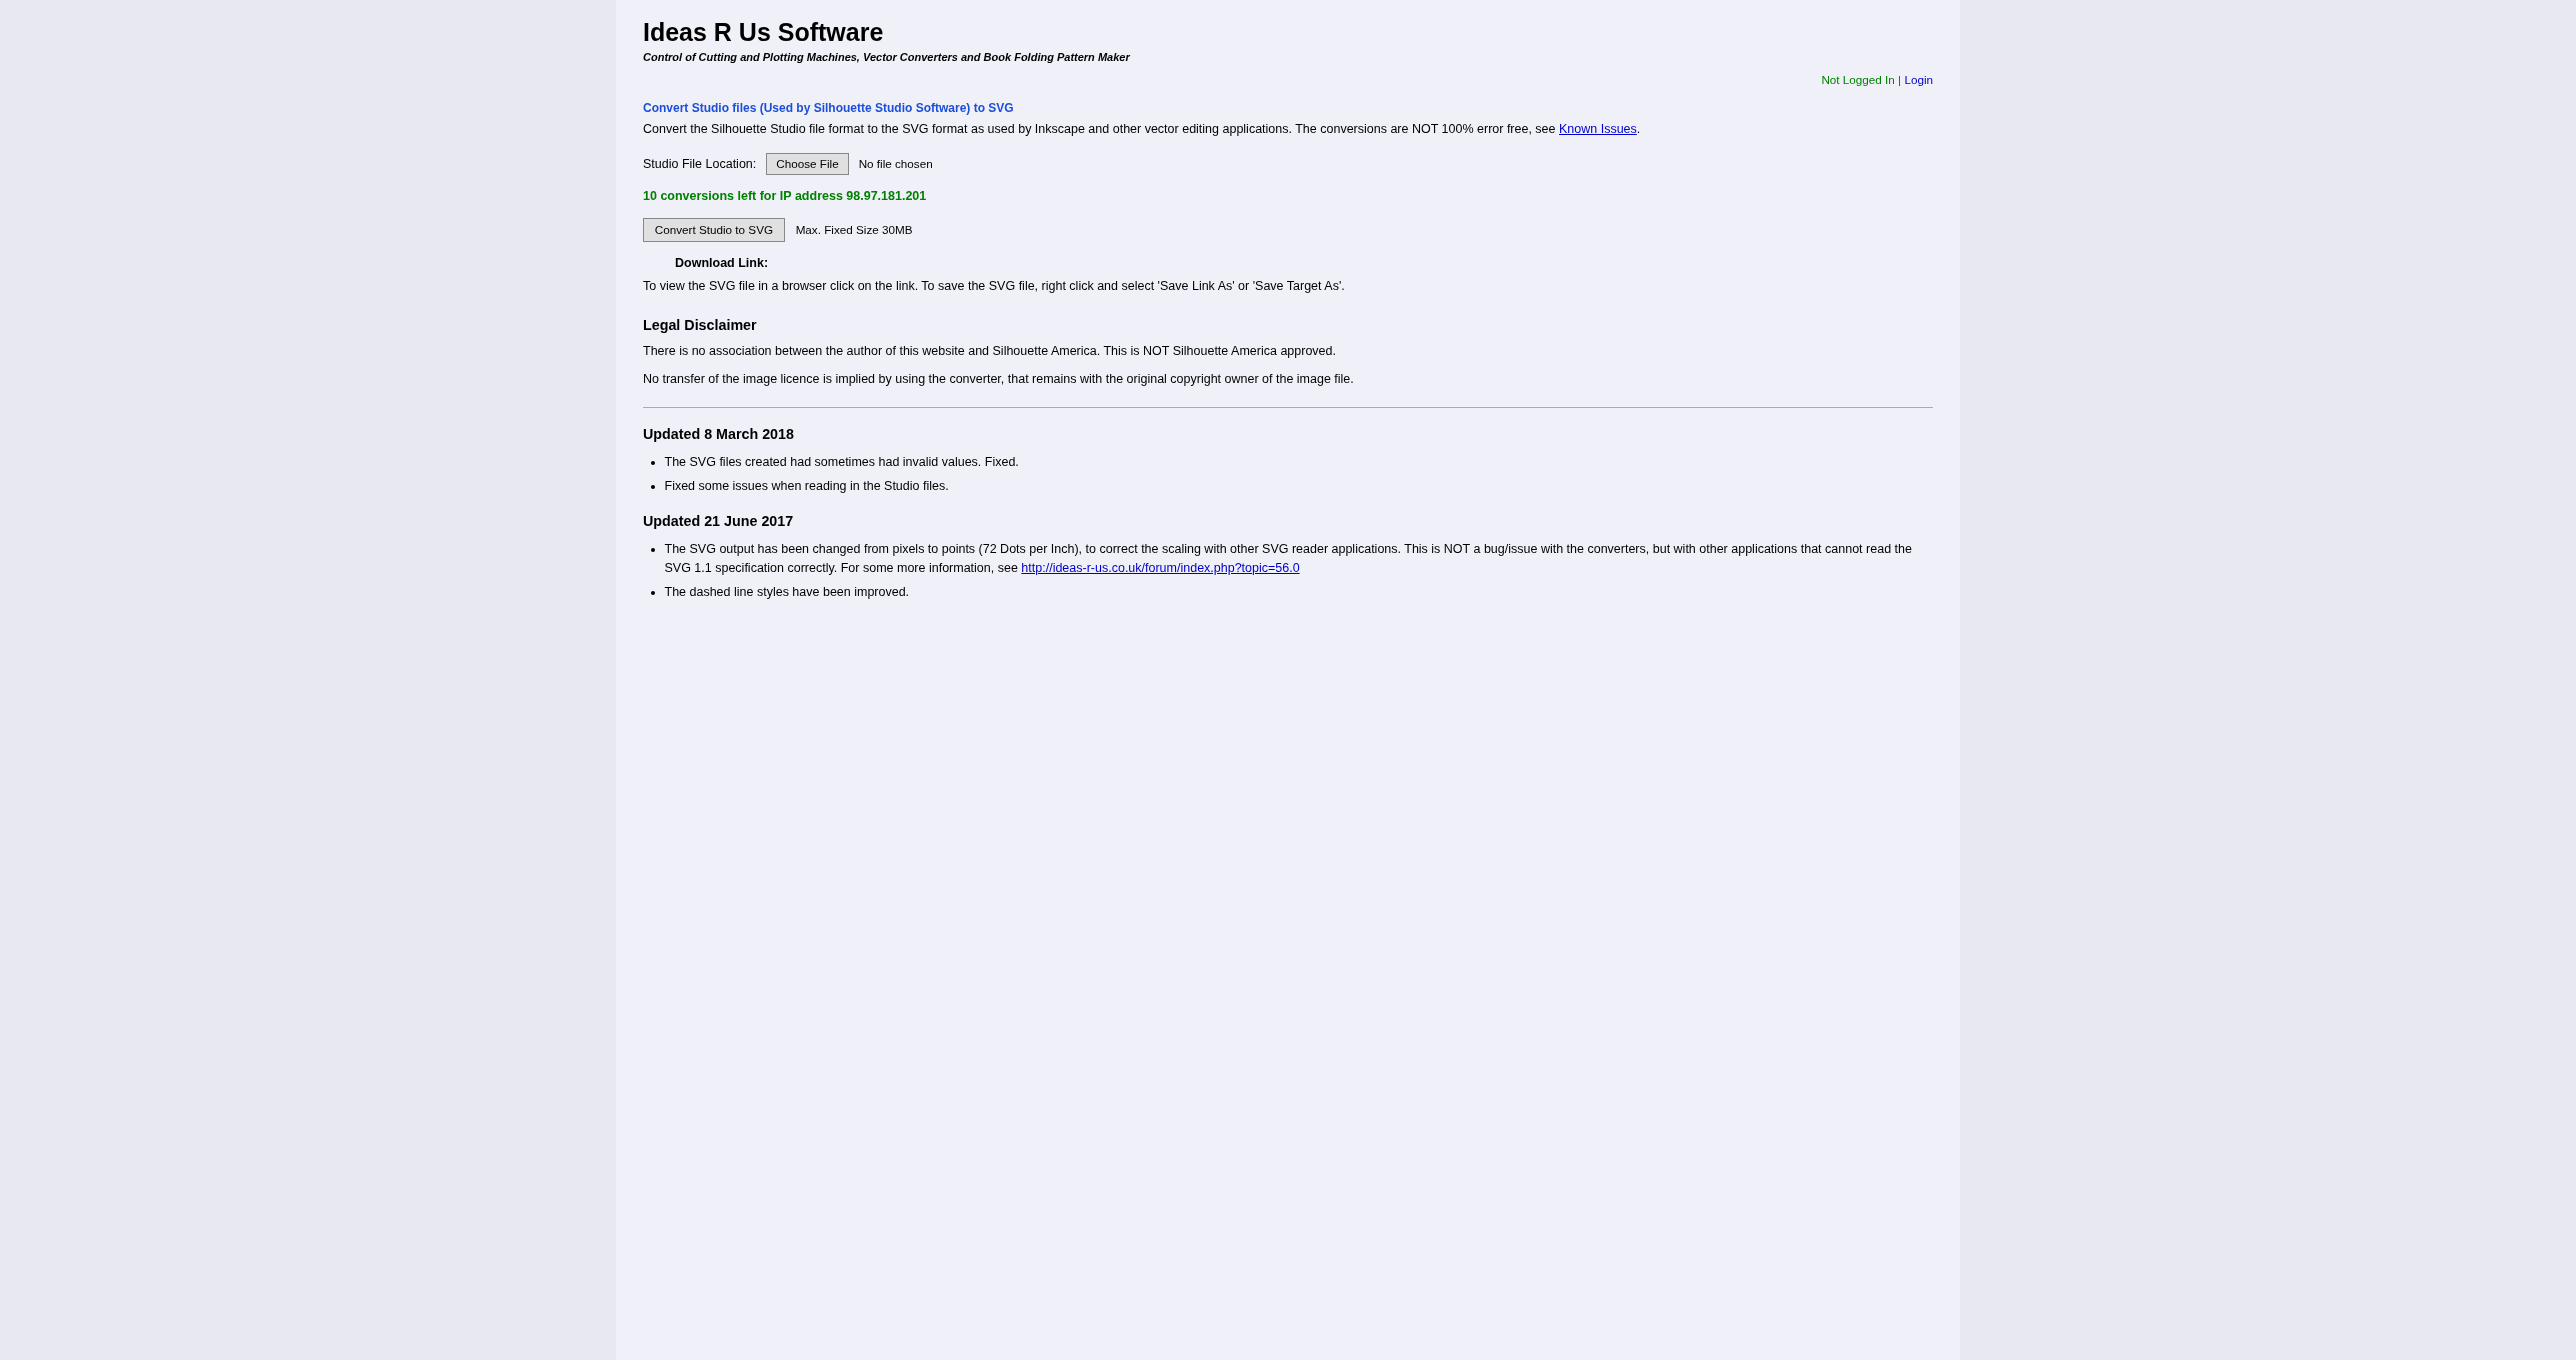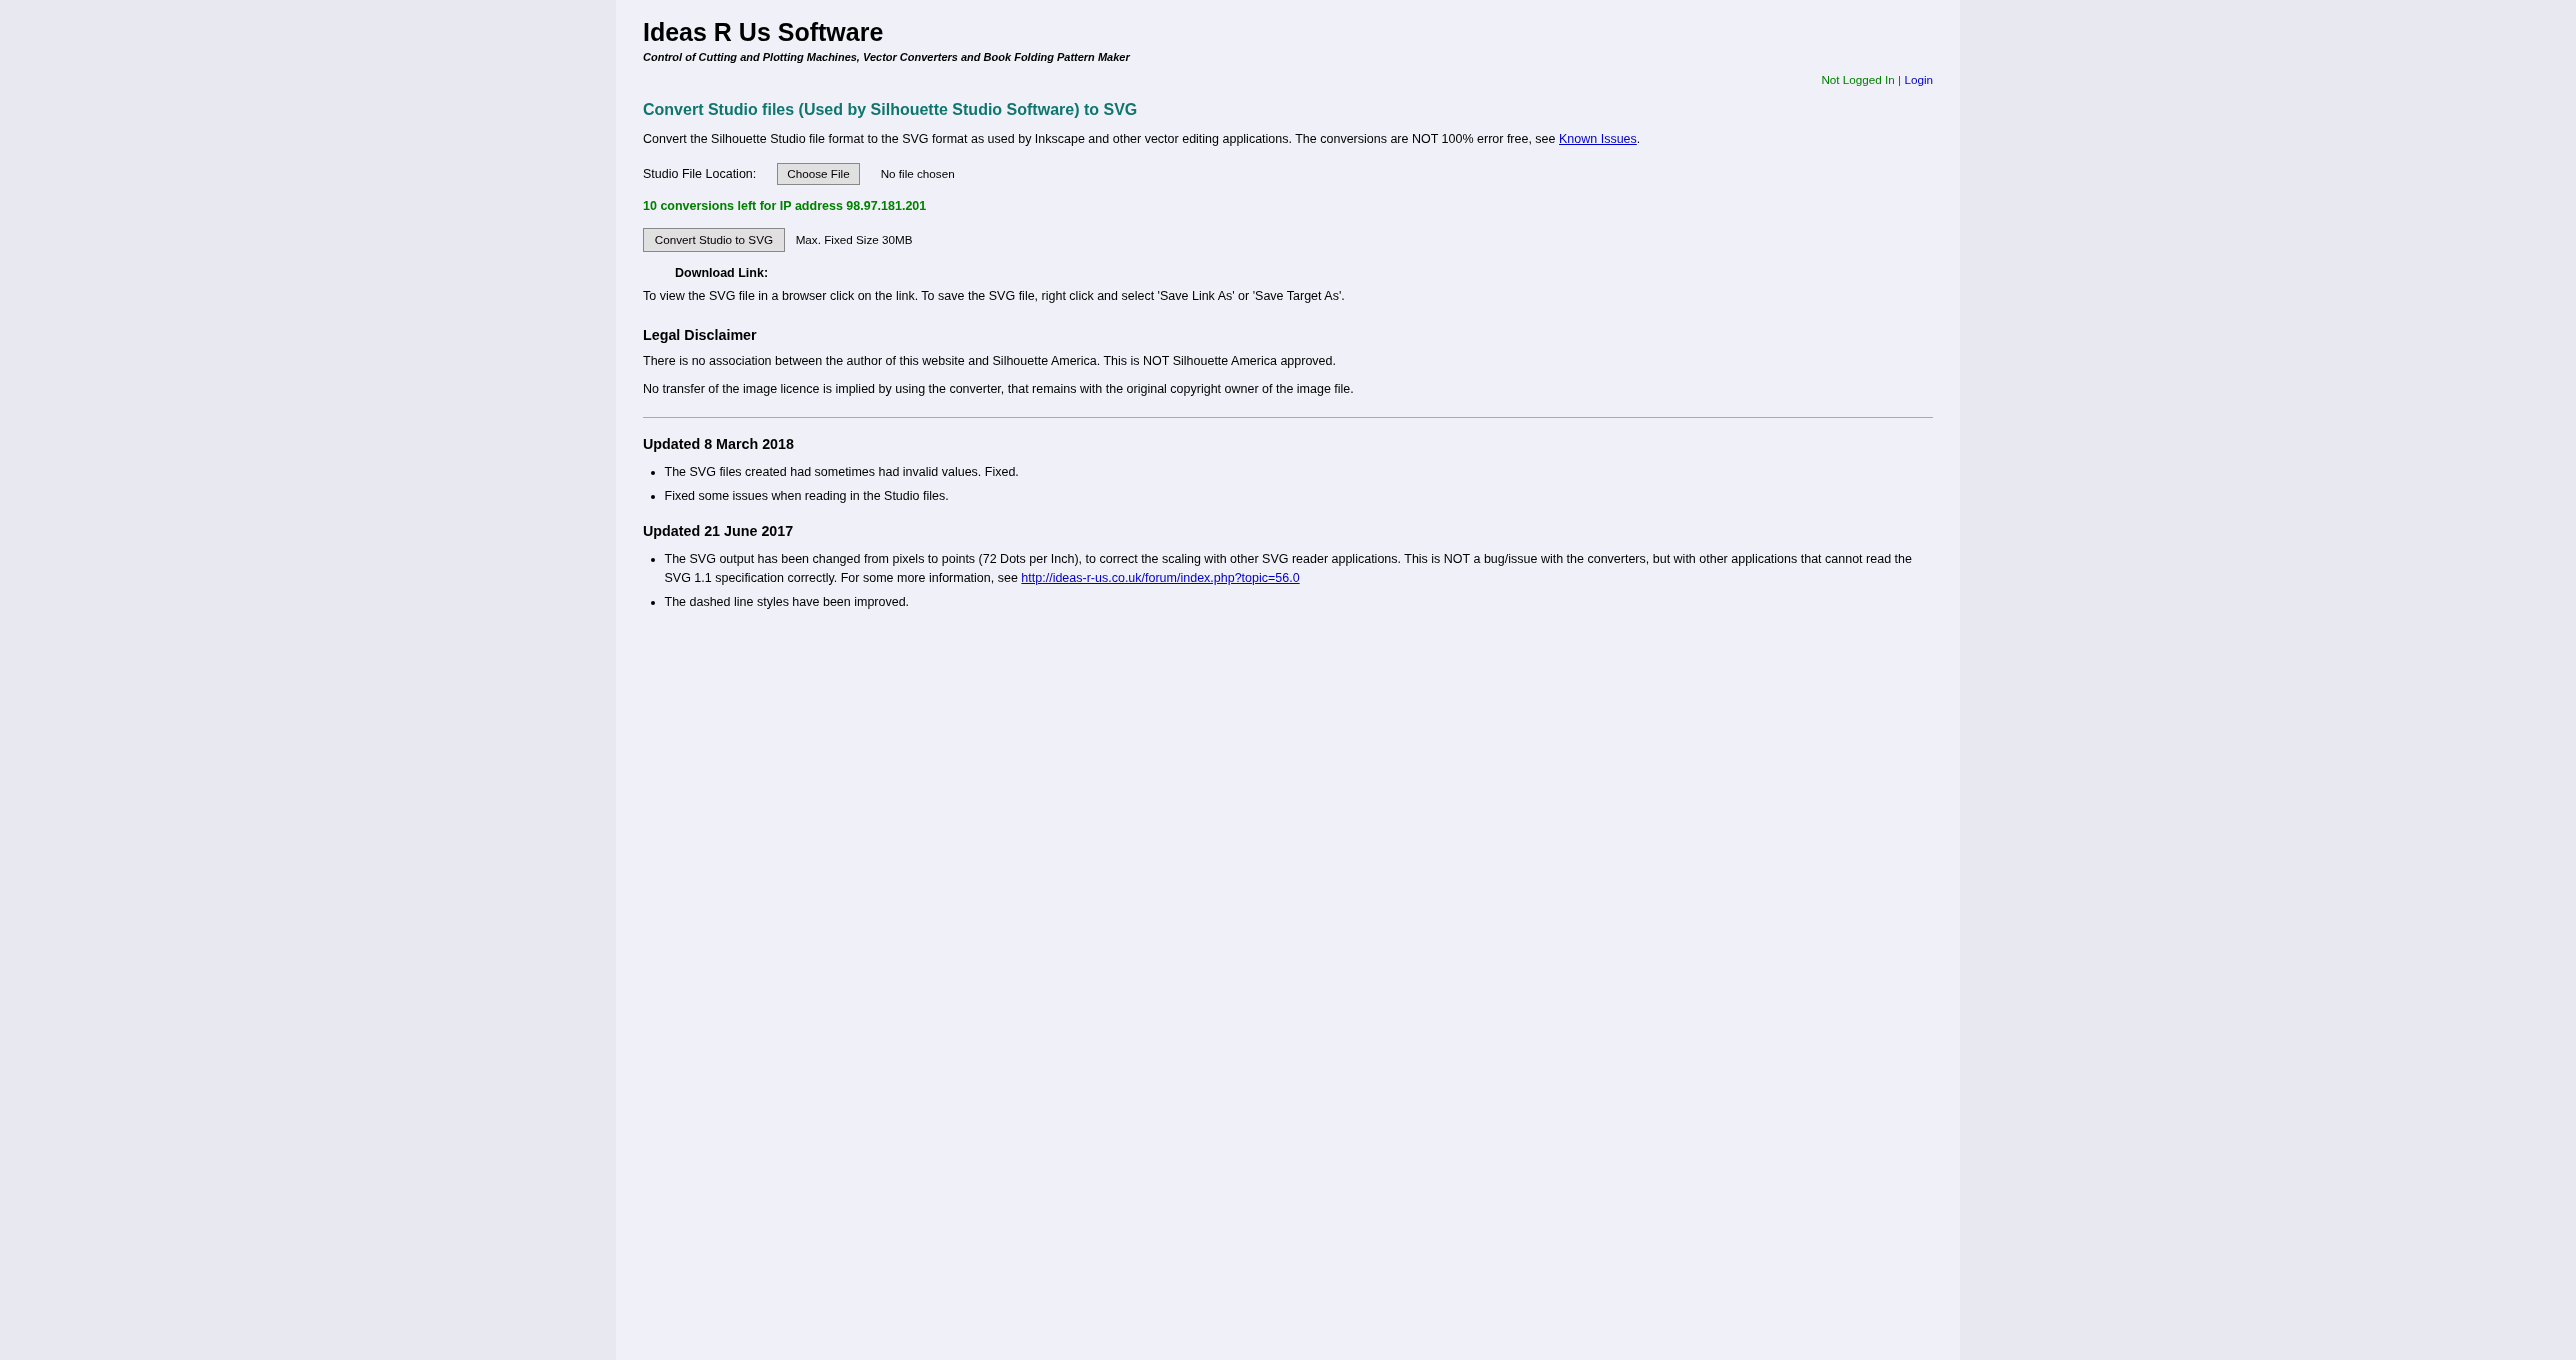--- a/index.html
+++ b/index.html
@@ -63,41 +63,41 @@
       font-size: 11.7px;
       color: #008000;
     }
 
     .auth-bar a {
       color: #0000cc;
       text-decoration: none;
     }
 
     .page-title {
-      font-size: 16px;
-      font-weight: bold;
-      color: #0f766e;
-      margin-bottom: 11px;
+      font-size: 12px;
+      font-weight: bold;
+      color: #1d4ed8;
+      margin-bottom: 5px;
     }
 
     .description-text {
       font-size: 12.5px;
       color: #000;
       margin-bottom: 14.3px;
       line-height: 1.5;
     }
 
     .description-text a {
       color: #0000cc;
     }
 
     .file-location-row {
       display: flex;
       align-items: center;
-      gap: 21px;
+      gap: 10px;
       margin-bottom: 14.3px;
     }
 
     .file-location-label {
       font-size: 12.5px;
       color: #000;
     }
 
     .choose-file-btn {
       border: 0.9px solid #888;

